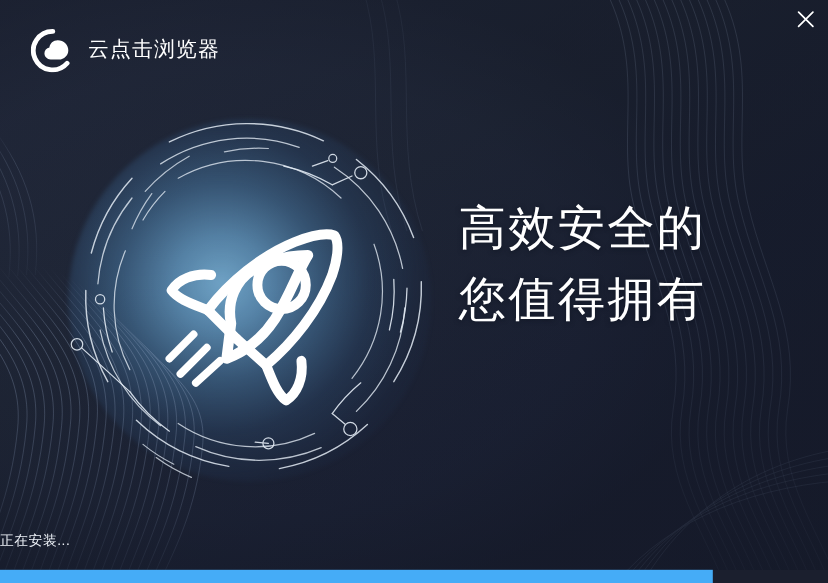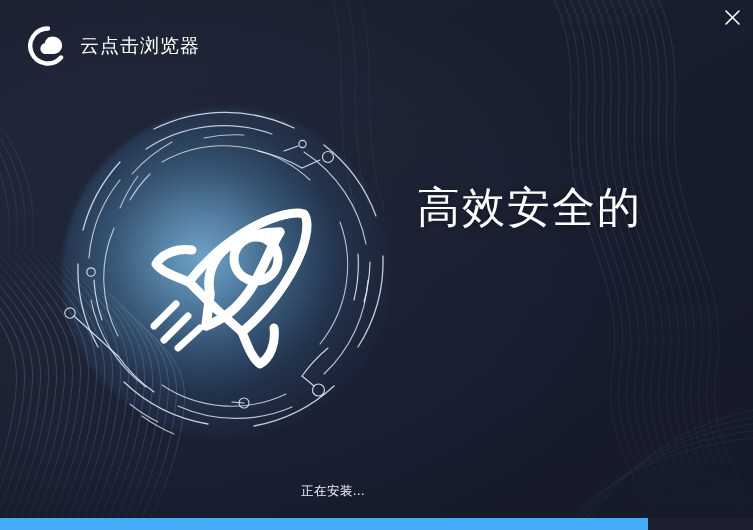--- a/index.html
+++ b/index.html
@@ -113,29 +113,29 @@
     top: 176px;
     z-index: 15;
     color: #ffffff;
     font-size: 43px;
     line-height: 64px;
     font-weight: 500;
     letter-spacing: 2px;
     white-space: nowrap;
     text-shadow: 0 1px 5px rgba(10,14,26,0.55);
   }
-  .headline .hl-line { display: block; font-family: Liberation Serif, serif; }
+  .headline .hl-line { display: block; }
 
   
   .status-text {
     position: absolute;
     left: 0;
     top: 483px;
     width: 666px;
-    text-align: center;
+    text-align: left;
     z-index: 15;
     color: #eef2f8;
     font-size: 12.5px;
     letter-spacing: .5px;
   }
   .progress-track {
     position: absolute;
     left: 0;
     bottom: 0;
     width: 753px;
@@ -367,20 +367,21 @@
 
     <div class="close-btn">
       <svg width="17" height="17" viewBox="0 0 17 17">
         <path d="M2 2 L15 15 M15 2 L2 15" stroke="#ffffff" stroke-width="1.6" stroke-linecap="round" fill="none"></path>
       </svg>
     </div>
   </div>
 
   <div class="headline">
     <span class="hl-line">高效安全的</span>
+    <span class="hl-line">您值得拥有</span>
   </div>
 
   <div class="status-text">正在安装...</div>
 
   <div class="progress-track" style="background: rgb(27, 31, 46);">
     <div class="progress-fill" style="width: 86%; background: rgb(69, 172, 247);"></div>
   </div>
 
 </div>
 

